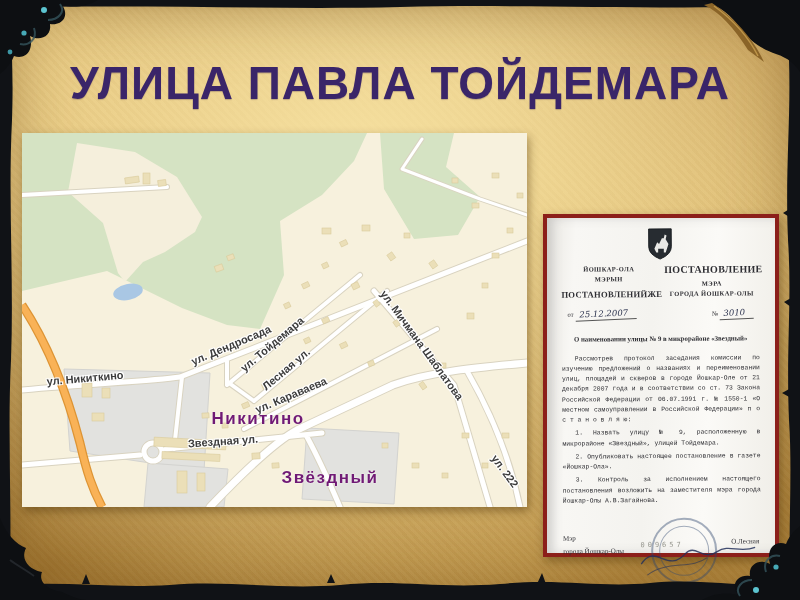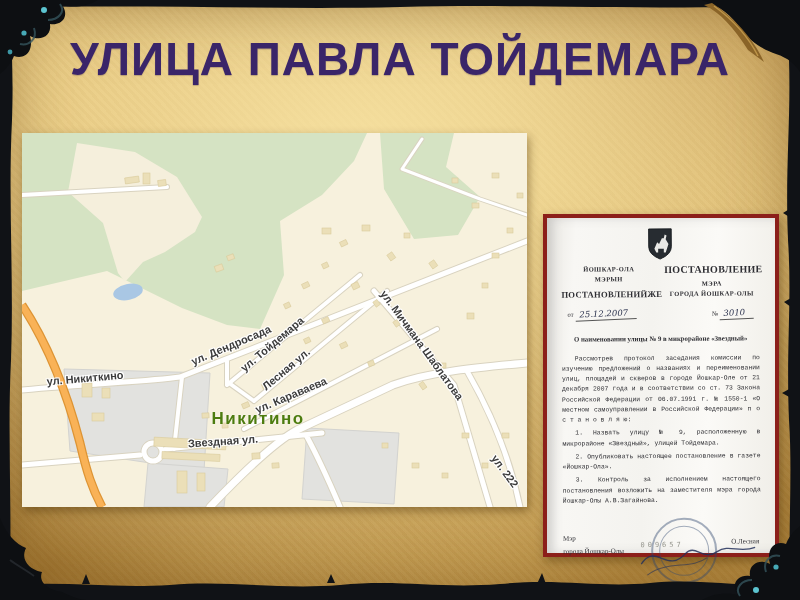--- a/index.html
+++ b/index.html
@@ -9,32 +9,32 @@
       radial-gradient(130% 120% at 45% 28%, rgba(248,228,165,.95), rgba(248,228,165,0) 62%),
       radial-gradient(90% 90% at 95% 5%, rgba(150,100,35,.45), rgba(150,100,35,0) 40%),
       radial-gradient(110% 120% at 85% 92%, rgba(140,95,30,.55), rgba(140,95,30,0) 52%),
       radial-gradient(120% 130% at 6% 95%, rgba(125,82,22,.6), rgba(125,82,22,0) 48%),
       repeating-linear-gradient(47deg, rgba(255,240,200,.06) 0 3px, rgba(120,80,20,.06) 3px 6px),
       linear-gradient(#dcb76a,#d5ad5c);
     box-shadow: inset 0 0 70px rgba(100,62,12,.55), inset 0 0 12px rgba(60,35,5,.45);}
   .frame-svg{position:absolute;left:0;top:0;pointer-events:none;z-index:30;}
 
   
-  .title{position:absolute;left:0;top:32px;width:100%;text-align:center;z-index:5;
+  .title{position:absolute;left:0;top:56px;width:100%;text-align:center;z-index:5;
     font-size:46px;font-weight:bold;letter-spacing:1px;color:#3a2569;
     text-shadow:0 1px 1px rgba(40,20,60,.25);}
 
   
   .map{position:absolute;left:22px;top:133px;width:505px;height:374px;overflow:hidden;
     background:#f7f1dd;box-shadow:2px 4px 9px rgba(70,45,5,.45);z-index:4;}
   .map svg{position:absolute;left:0;top:0;}
   .street-label{position:absolute;white-space:nowrap;font-size:11px;font-weight:600;color:#3c3c3c;
     transform:translate(-50%,-50%);z-index:6;
     text-shadow:0 0 2px #fff,0 0 2px #fff,1px 1px 0 #fff,-1px -1px 0 #fff,1px -1px 0 #fff,-1px 1px 0 #fff;}
-  .place-label{position:absolute;white-space:nowrap;font-size:17px;font-weight:600;color:#4d7c0f;
+  .place-label{position:absolute;white-space:nowrap;font-size:17px;font-weight:600;color:#701a75;
     letter-spacing:1.5px;transform:translate(-50%,-50%);z-index:6;
     text-shadow:0 0 2px rgba(255,255,255,.9);}
 
   
   .doc{position:absolute;left:543px;top:214px;width:236px;height:343px;z-index:4;
     border:4px solid #8c1f1a;box-sizing:border-box;
     background:linear-gradient(93deg,#e9e7e2 0%,#f8f7f4 12%,#f4f3ef 45%,#fbfaf7 70%,#f0eee8 100%);
     box-shadow:2px 4px 9px rgba(70,45,5,.45), inset 6px 0 10px rgba(120,120,125,.25);
     font-family:"Liberation Serif",serif;color:#2e2e33;}
   .doc-inner{position:relative;width:100%;height:100%;padding:10px 15px;box-sizing:border-box;transform:rotate(-.4deg);}
@@ -175,20 +175,21 @@
     <span class="street-label" style="left:63px;top:245px;transform:translate(-50%,-50%) rotate(-5deg);">ул. Никиткино</span>
     <span class="street-label" style="left:209px;top:212px;transform:translate(-50%,-50%) rotate(-23deg);">ул. Дендросада</span>
     <span class="street-label" style="left:250px;top:211px;transform:translate(-50%,-50%) rotate(-40deg);">ул. Тойдемара</span>
     <span class="street-label" style="left:264px;top:236px;transform:translate(-50%,-50%) rotate(-40deg);">Лесная ул.</span>
     <span class="street-label" style="left:269px;top:262px;transform:translate(-50%,-50%) rotate(-23deg);">ул. Караваева</span>
     <span class="street-label" style="left:400px;top:212px;transform:translate(-50%,-50%) rotate(54deg);">ул. Мичмана Шаблатова</span>
     <span class="street-label" style="left:201px;top:308px;transform:translate(-50%,-50%) rotate(-4deg);">Звездная ул.</span>
     <span class="street-label" style="left:483px;top:338px;transform:translate(-50%,-50%) rotate(54deg);">ул. 222</span>
 
     <span class="place-label" style="left:236px;top:286px;">Никитино</span>
+    <span class="place-label" style="left:308px;top:345px;">Звёздный</span>
   </div>
 
   <div class="doc">
     <div class="doc-inner">
       <svg class="arms" width="26" height="32" viewBox="0 0 26 34">
         <path d="M1,1 h24 v19 q0,8 -12,13 q-12,-5 -12,-13 Z" fill="#272c31" stroke="#1a1e22" stroke-width="1"></path>
         <path d="M7,22 l3,-7 l2,2 l3,-6 h2 l1,-4 l2,1 l-1,4 l3,5 l-3,9 h-2 v-4 h-6 v4 h-2 Z" fill="#e9e9e6"></path>
       </svg>
       <div class="doc-head">
         <div class="col">

